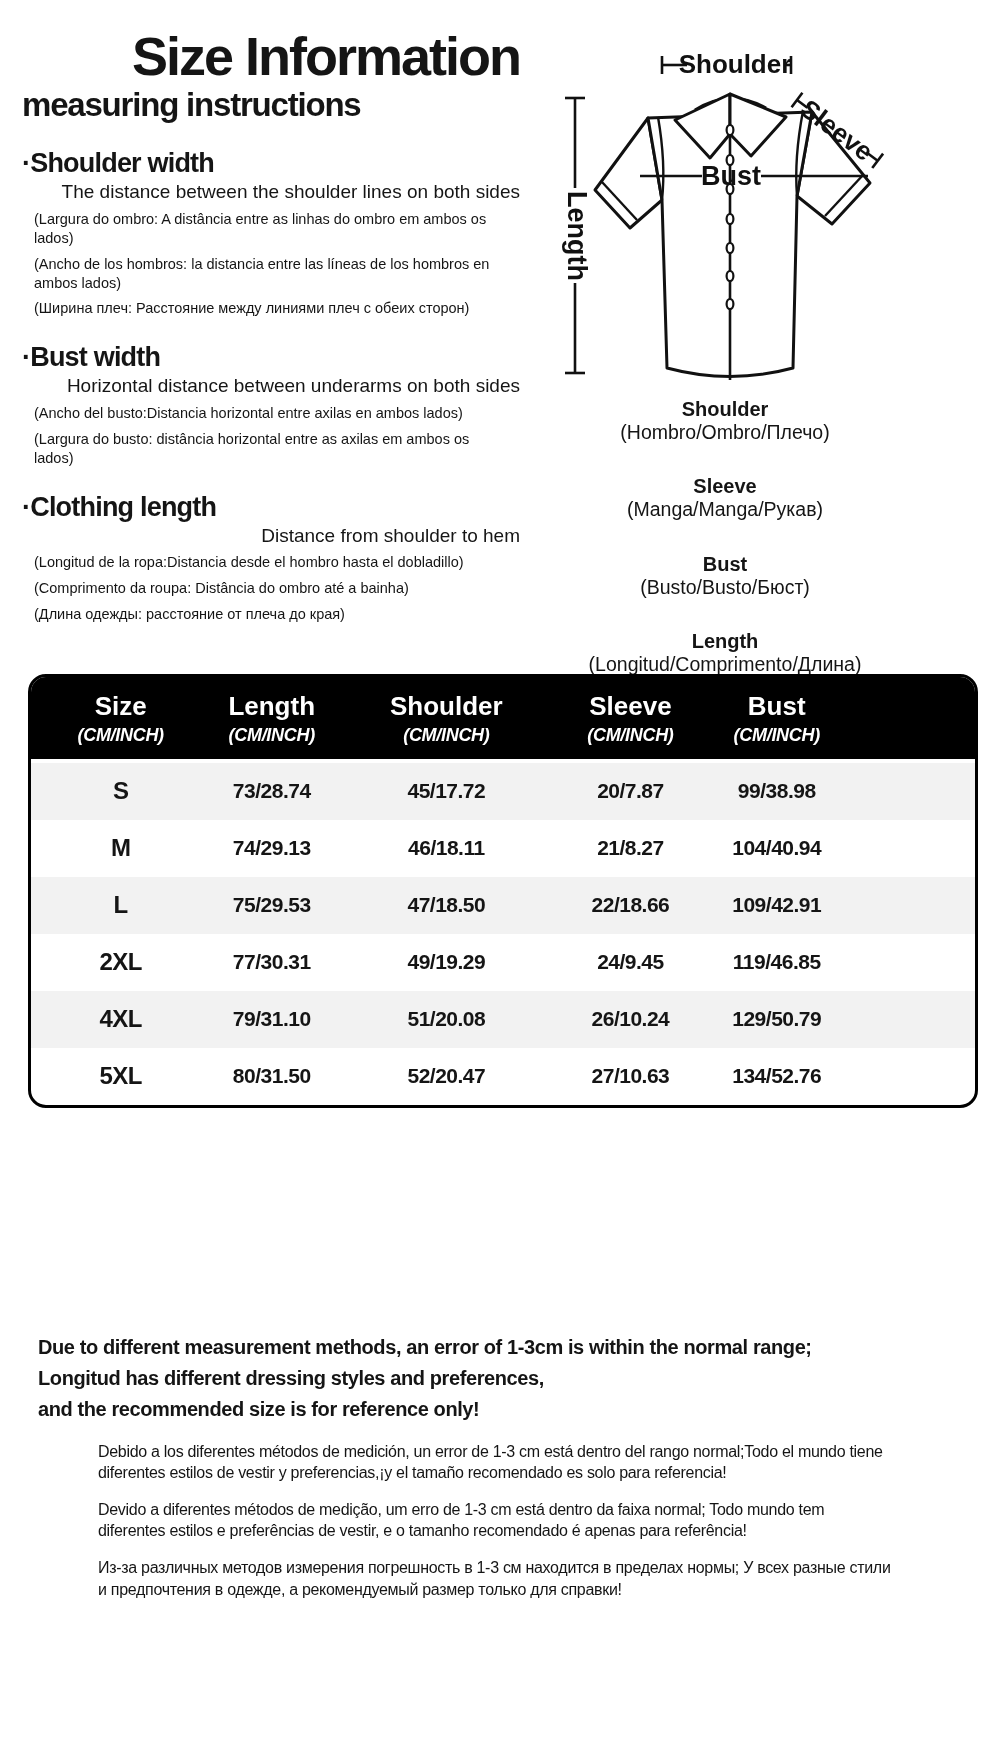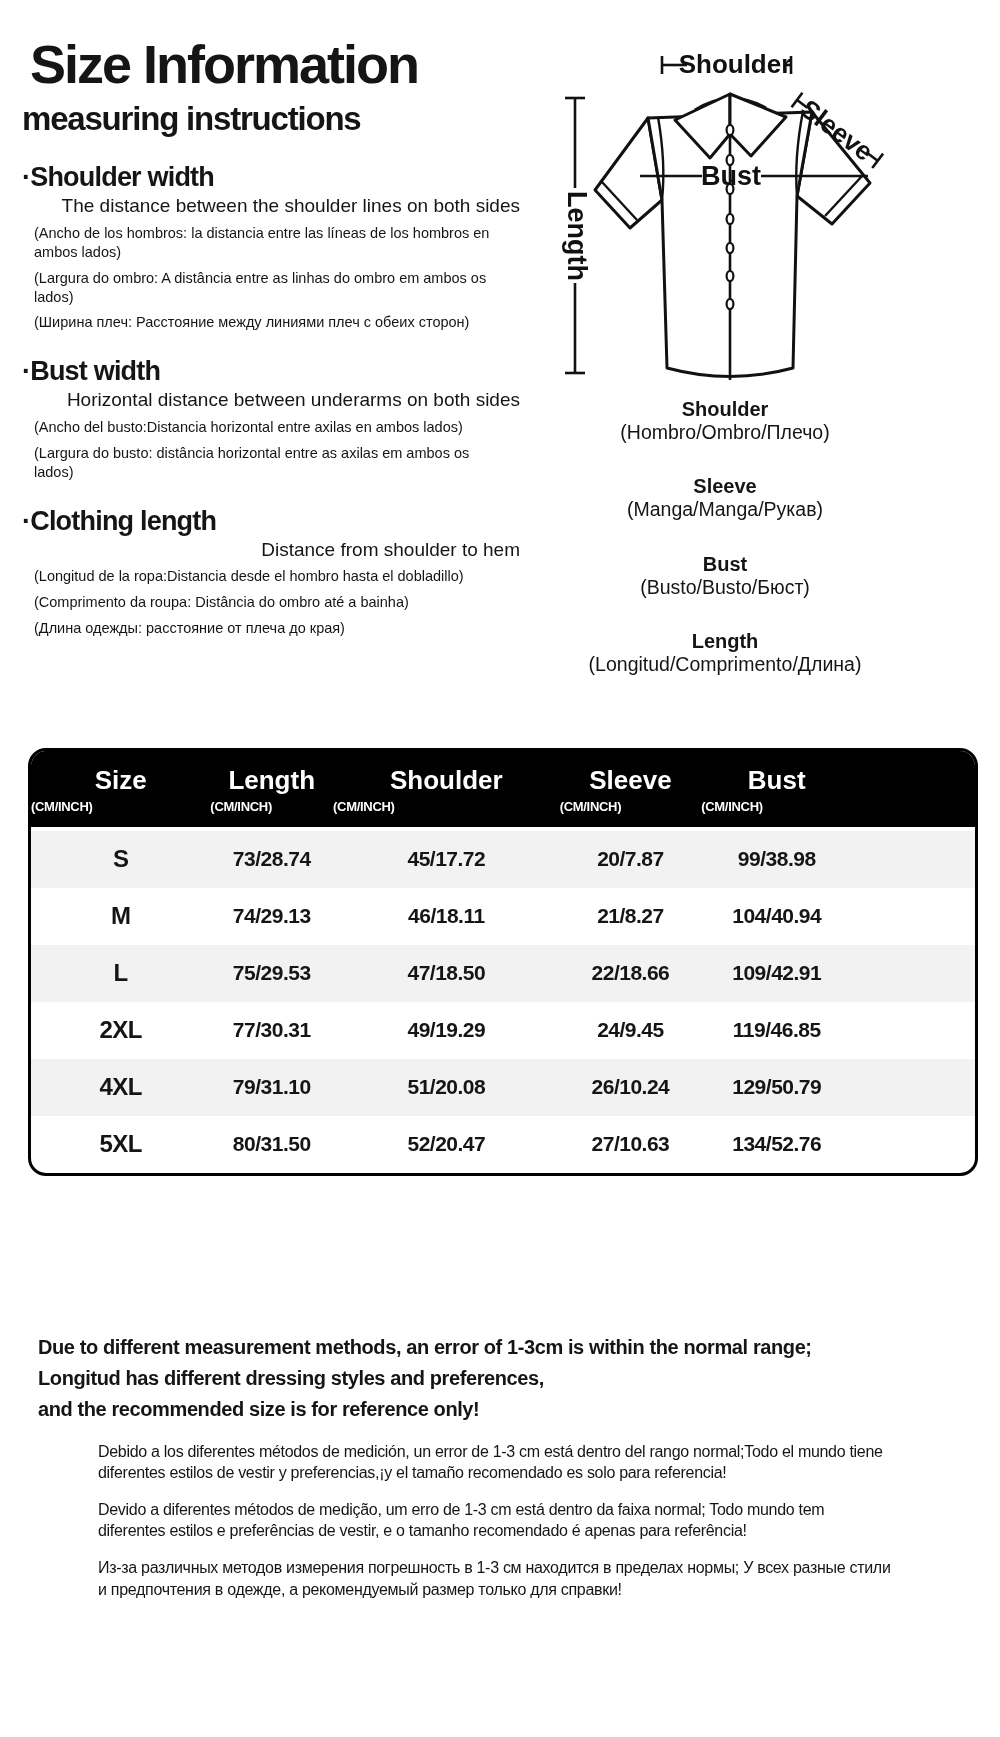--- a/index.html
+++ b/index.html
@@ -1,43 +1,43 @@
 <!DOCTYPE html>
 <html><head>
 <meta charset="utf-8">
 <style>
   html,body{margin:0;padding:0;background:#fff;}
   .page{position:relative;width:1000px;height:1737px;background:#ffffff;overflow:hidden;
         font-family:"Liberation Sans", sans-serif;color:#151515;}
 
   
   .left-col{position:absolute;left:22px;top:28px;width:498px;}
-  .main-title{font-size:54px;font-weight:700;letter-spacing:-2px;line-height:1.04;margin:8px;}
+  .main-title{font-size:54px;font-weight:700;letter-spacing:-2px;line-height:1.04;margin:0;text-align:right;}
   .sub-title{font-size:33px;font-weight:700;letter-spacing:-1.2px;margin:2px 0 6px 0;}
   .title-notes div{font-size:18px;line-height:1.28;}
 
   .measure-section{margin-top:24px;}
   .measure-section h3{font-size:27px;font-weight:700;letter-spacing:-0.8px;margin:0 0 2px 0;}
   .measure-section .desc{font-size:19px;margin:0 0 4px 10px;line-height:1.15;text-align:right;}
   .measure-section .note{font-size:14.5px;line-height:1.3;margin:7px 0 0 12px;width:478px;}
 
   
   .diagram{position:absolute;left:545px;top:28px;width:450px;height:365px;}
   .legend{position:absolute;left:545px;top:398px;width:360px;text-align:center;}
   .legend-block{margin-bottom:31px;}
   .legend-term{font-size:20px;font-weight:700;line-height:1.15;}
   .legend-trans{font-size:19.5px;line-height:1.2;}
 
   
-  .size-table{position:absolute;left:28px;top:748px;width:944px;
+  .size-table{position:absolute;left:28px;top:674px;width:944px;
               border:3px solid #000;border-radius:18px;overflow:hidden;background:#fff;}
   .tgrid{display:grid;grid-template-columns:19% 13% 24% 15% 16% 13%;}
   .thead{background:#000;color:#fff;padding:15px 0 13px 0;}
   .thead .col-name{font-size:26px;font-weight:700;text-align:center;line-height:1.1;}
-  .thead .col-unit{font-size:13px;font-weight:700;text-align:left;margin-top:4px;letter-spacing:-0.3px;}
+  .thead .col-unit{font-size:18px;font-weight:700;text-align:center;margin-top:4px;letter-spacing:-0.3px;font-style:italic;}
   .thead-gap{height:4px;background:#fff;}
   .trow{height:57px;align-items:center;}
   .trow:nth-child(odd){background:#f2f2f2;}
   .trow .cell{font-size:21px;font-weight:700;text-align:center;letter-spacing:-0.5px;}
   .trow .cell.size{font-size:24px;}
 
   
   .footer{position:absolute;left:0;top:1332px;width:1000px;text-align:left;padding-left:38px;}
   .footer .en-line{font-size:20px;font-weight:700;line-height:1.55;letter-spacing:-0.4px;}
   .footer .note-para{margin:16px auto 0 auto;width:880px;}
@@ -50,22 +50,22 @@
 
 <div class="page">
 
   <div class="left-col">
     <h1 class="main-title">Size Information</h1>
     <div class="sub-title">measuring instructions</div>
 
     <div class="measure-section">
       <h3><span>·</span><span>Shoulder width</span></h3>
       <div class="desc">The distance between the shoulder lines on both sides</div>
+      <div class="note">(Largura do ombro: A distância entre as linhas do ombro em ambos os lados)</div>
       <div class="note">(Ancho de los hombros: la distancia entre las líneas de los hombros en ambos lados)</div>
-      <div class="note">(Largura do ombro: A distância entre as linhas do ombro em ambos os lados)</div>
       <div class="note">(Ширина плеч: Расстояние между линиями плеч с обеих сторон)</div>
     </div>
 
     <div class="measure-section">
       <h3><span>·</span><span>Bust width</span></h3>
       <div class="desc">Horizontal distance between underarms on both sides</div>
       <div class="note">(Ancho del busto:Distancia horizontal entre axilas en ambos lados)</div>
       <div class="note">(Largura do busto: distância horizontal entre as axilas em ambos os lados)</div>
     </div>
 

